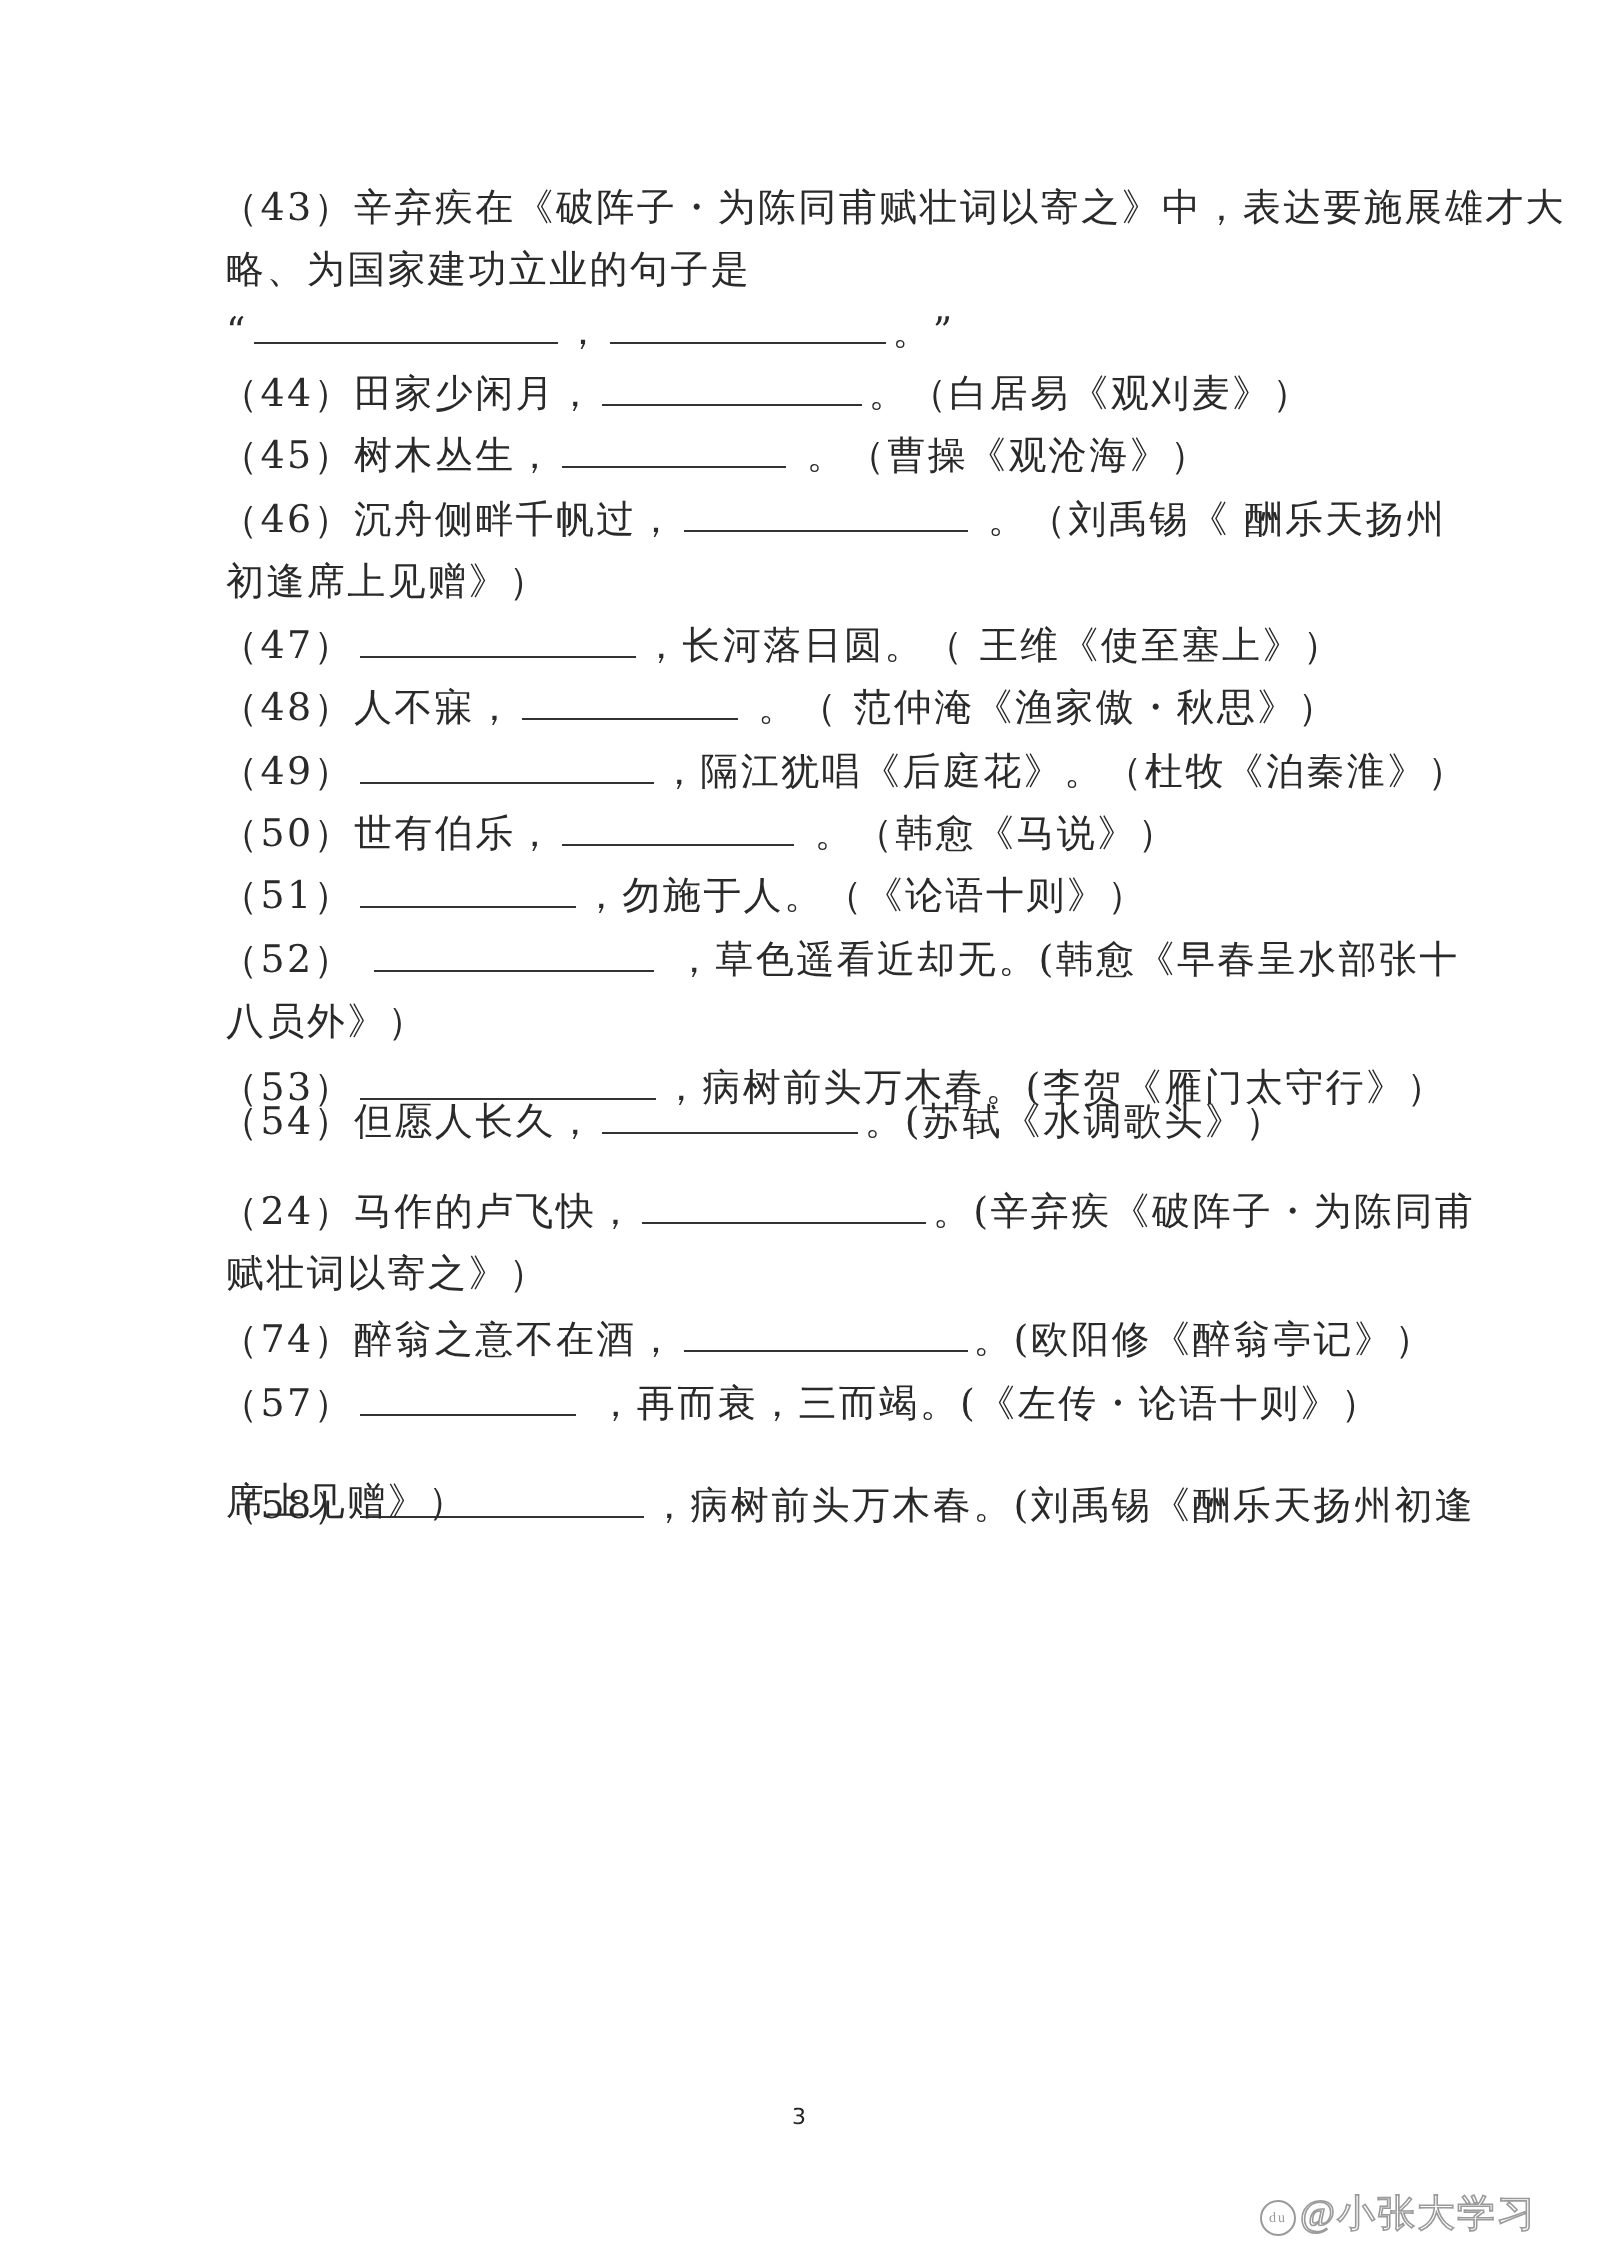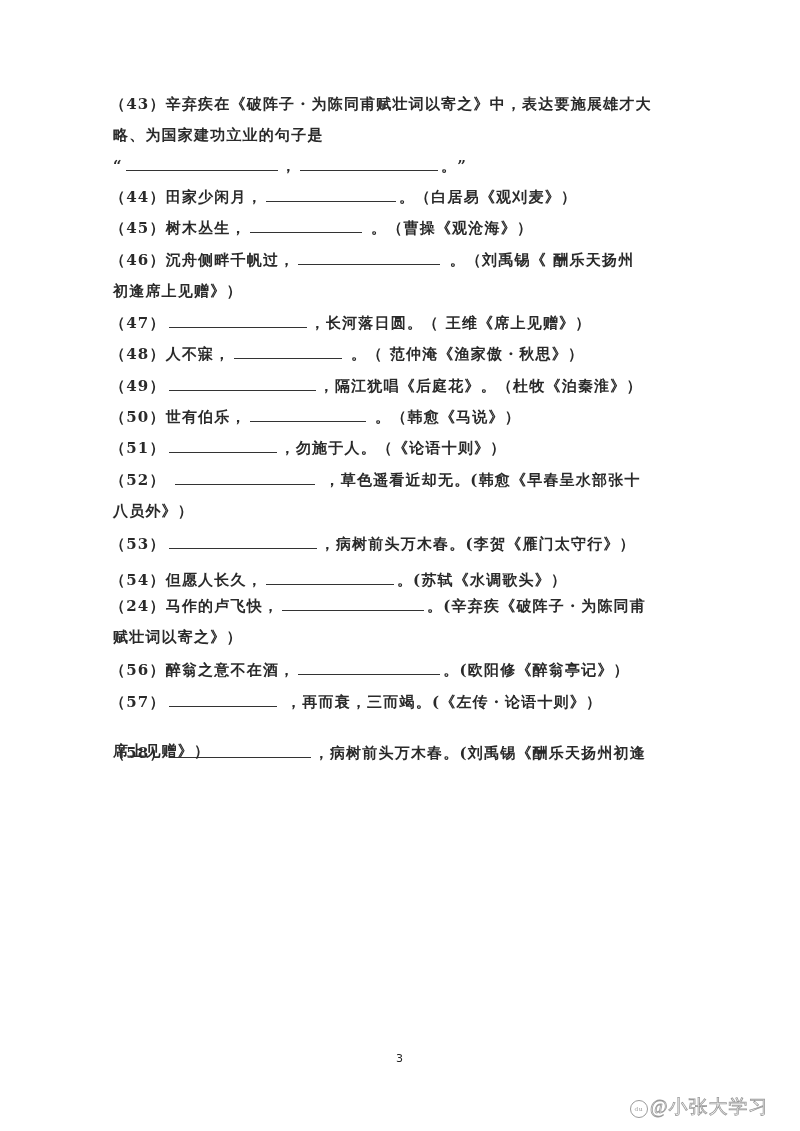--- a/index.html
+++ b/index.html
@@ -1,20 +1,20 @@
 <!DOCTYPE html>
 <html><head>
   <meta charset="utf-8">
   <style>
     html, body { margin: 0; padding: 0; }
     body {
       width: 800px; height: 1131px; background: #ffffff; position: relative; overflow: hidden;
       font-family: "DejaVu Serif", "Liberation Serif", serif; color: #2a2a2a;
     }
-    .line { position: absolute; left: 110px; font-size: 15px; line-height: 20px; white-space: nowrap; letter-spacing: 1.2px; font-weight: bold; }
+    .line { position: absolute; left: 110px; font-size: 19px; line-height: 20px; white-space: nowrap; letter-spacing: 1.2px; }
     .cont { left: 113px; }
     .blank { display: inline-block; border-bottom: 1px solid #333; height: 14px; vertical-align: baseline; margin: 0 3px; }
     .page-num { position: absolute; left: 396px; top: 1052px; font-family: "DejaVu Sans", sans-serif; font-size: 11px; color: #222; }
     .watermark {
       position: absolute; left: 630px; top: 1094px; font-family: Liberation Serif, serif; font-size: 19px;
       color: #ffffff; -webkit-text-stroke: 0.8px #9a9a9a; letter-spacing: 1px; white-space: nowrap;
     }
     .paw { display: inline-block; width: 16px; height: 16px; border: 1px solid #9a9a9a; border-radius: 50%; font-size: 7px; text-align: center; line-height: 16px; -webkit-text-stroke: 0; color: #9a9a9a; vertical-align: 2px; margin-right: 2px; }
   </style>
 </head>
@@ -41,21 +41,21 @@
   </div>
 
   <div class="line" style="top:250px">
     <span>（46）</span><span>沉舟侧畔千帆过，</span><span class="blank" style="width:142px"></span><span> 。（刘禹锡《 酬乐天扬州</span>
   </div>
   <div class="line cont" style="top:281px">
     <span>初逢席上见赠》）</span>
   </div>
 
   <div class="line" style="top:313px">
-    <span>（47）</span><span class="blank" style="width:138px"></span><span>，长河落日圆。（ 王维《席上见赠》）</span>
+    <span>（47）</span><span class="blank" style="width:138px"></span><span>，长河落日圆。（ 王维《使至塞上》）</span>
   </div>
 
   <div class="line" style="top:344px">
     <span>（48）</span><span>人不寐，</span><span class="blank" style="width:108px"></span><span> 。（ 范仲淹《渔家傲・秋思》）</span>
   </div>
 
   <div class="line" style="top:376px">
     <span>（49）</span><span class="blank" style="width:147px"></span><span>，隔江犹唱《后庭花》。（杜牧《泊秦淮》）</span>
   </div>
 
@@ -71,33 +71,33 @@
     <span>（52）</span>&nbsp;<span class="blank" style="width:140px"></span><span> ，草色遥看近却无。(韩愈《早春呈水部张十</span>
   </div>
   <div class="line cont" style="top:501px">
     <span>八员外》）</span>
   </div>
 
   <div class="line" style="top:534px">
     <span>（53）</span><span class="blank" style="width:148px"></span><span>，病树前头万木春。(李贺《雁门太守行》）</span>
   </div>
 
-  <div class="line" style="top:570px">
+  <div class="line" style="top:551px">
     <span>（54）</span><span>但愿人长久，</span><span class="blank" style="width:128px"></span><span>。(苏轼《水调歌头》）</span>
   </div>
 
   <div class="line" style="top:596px">
     <span>（24）</span><span>马作的卢飞快，</span><span class="blank" style="width:142px"></span><span>。(辛弃疾《破阵子・为陈同甫</span>
   </div>
   <div class="line cont" style="top:627px">
     <span>赋壮词以寄之》）</span>
   </div>
 
   <div class="line" style="top:660px">
-    <span>（56）</span><span>醉翁之意不在酒，</span><span class="blank" style="width:142px"></span><span>。(欧阳修《醉翁亭记》）</span>
+    <span>（74）</span><span>醉翁之意不在酒，</span><span class="blank" style="width:142px"></span><span>。(欧阳修《醉翁亭记》）</span>
   </div>
 
   <div class="line" style="top:692px">
     <span>（57）</span><span class="blank" style="width:108px"></span><span> ，再而衰，三而竭。(《左传・论语十则》）</span>
   </div>
 
   <div class="line" style="top:743px">
     <span>（58）</span><span class="blank" style="width:142px"></span><span>，病树前头万木春。(刘禹锡《酬乐天扬州初逢</span>
   </div>
   <div class="line cont" style="top:741px">

